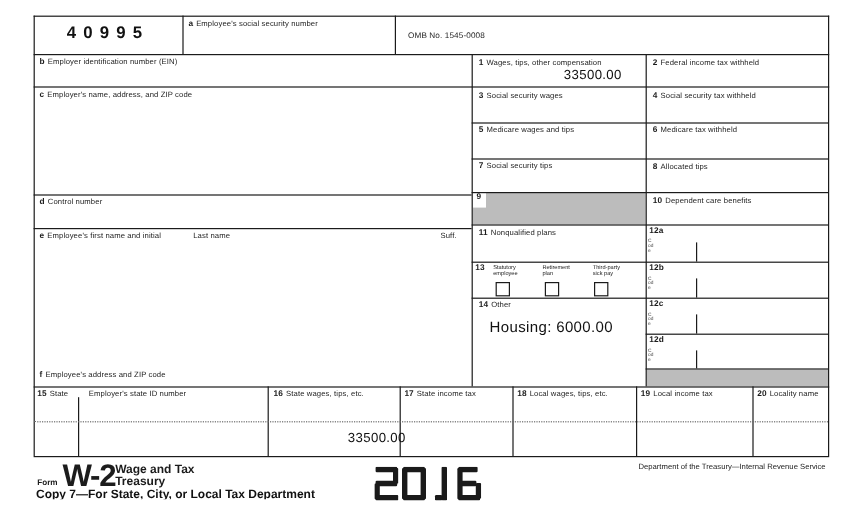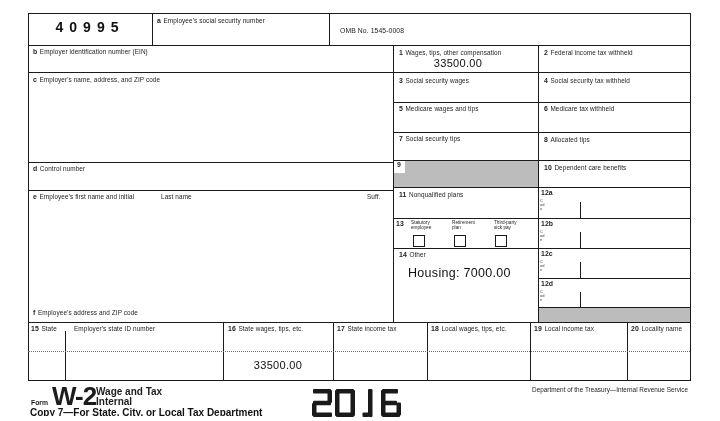--- a/index.html
+++ b/index.html
@@ -3,21 +3,21 @@
 <meta charset="utf-8">
 <style>
   html,body{margin:0;padding:0;background:#fff;}
   #canvas{position:relative;width:720px;height:421px;background:#fff;overflow:hidden;
           font-family:"Liberation Sans", sans-serif;color:#1c1c1c;}
   .hl{position:absolute;height:1px;background:#1b1b1b;}
   .vl{position:absolute;width:1px;background:#1b1b1b;}
   .dotted{position:absolute;height:0;border-top:1px dotted #6a6a6a;}
   .lbl{position:absolute;font-size:6.4px;color:#1c1c1c;white-space:nowrap;letter-spacing:.1px;}
   .lbl b{font-size:6.9px;margin-right:2.5px;}
-  .val{position:absolute;font-size:11px;color:#111;text-align:center;letter-spacing:.3px;}
+  .val{position:absolute;font-size:11px;color:#111;text-align:center;letter-spacing:.3px;padding-left:36px;}
   .gray{position:absolute;background:#bcbcbc;}
   .whitenotch{position:absolute;background:#ffffff;}
   .vcode{position:absolute;width:5px;font-size:4px;line-height:3.9px;word-break:break-all;color:#444;}
   .cb{position:absolute;width:10px;height:10px;border:1px solid #1b1b1b;background:#fff;}
   .opt{position:absolute;font-size:4.7px;line-height:5px;width:30px;color:#1c1c1c;}
   .code5{position:absolute;left:28px;top:19px;width:124px;text-align:center;
          font-weight:bold;font-size:14px;letter-spacing:6px;color:#111;}
   .f-form{position:absolute;left:31px;top:399px;font-size:6.8px;font-weight:bold;}
   .f-w2{position:absolute;left:52px;top:381px;font-size:26px;font-weight:bold;letter-spacing:-1px;}
   .f-title{position:absolute;left:96px;top:387px;font-size:10px;font-weight:bold;line-height:10px;}
@@ -99,21 +99,21 @@
 
   <div class="lbl" style="left:399px;top:191px;"><b>11</b><span>Nonqualified plans</span></div>
   <div class="lbl" style="left:396px;top:220px;"><b>13</b></div>
   <div class="opt" style="left:411px;top:220px;">Statutory employee</div>
   <div class="opt" style="left:452px;top:220px;">Retirement plan</div>
   <div class="opt" style="left:494px;top:220px;">Third-party sick pay</div>
   <div class="cb" style="left:413px;top:235px;"></div>
   <div class="cb" style="left:454px;top:235px;"></div>
   <div class="cb" style="left:495px;top:235px;"></div>
   <div class="lbl" style="left:399px;top:251px;"><b>14</b><span>Other</span></div>
-  <div class="val" style="left:400px;top:266px;width:120px;font-size:12.5px;text-align:left;padding-left:8px;">Housing: 7000.00</div>
+  <div class="val" style="left:400px;top:266px;width:120px;font-size:12.5px;text-align:left;padding-left:8px;">Housing: 6000.00</div>
 
   <div class="lbl" style="left:541px;top:189px;"><b>12a</b></div>
   <div class="vcode" style="left:540px;top:199px;">Code</div>
   <div class="lbl" style="left:541px;top:220px;"><b>12b</b></div>
   <div class="vcode" style="left:540px;top:230px;">Code</div>
   <div class="lbl" style="left:541px;top:250px;"><b>12c</b></div>
   <div class="vcode" style="left:540px;top:260px;">Code</div>
   <div class="lbl" style="left:541px;top:280px;"><b>12d</b></div>
   <div class="vcode" style="left:540px;top:290px;">Code</div>
 
@@ -123,21 +123,21 @@
   <div class="val" style="left:223px;top:359px;width:110px;">33500.00</div>
   <div class="lbl" style="left:337px;top:325px;"><b>17</b><span>State income tax</span></div>
   <div class="lbl" style="left:431px;top:325px;"><b>18</b><span>Local wages, tips, etc.</span></div>
   <div class="lbl" style="left:534px;top:325px;"><b>19</b><span>Local income tax</span></div>
   <div class="lbl" style="left:631px;top:325px;"><b>20</b><span>Locality name</span></div>
 
   <div class="f-form">Form</div>
   <div class="f-w2">W-2</div>
   <div class="f-title">
     <div>Wage and Tax</div>
-    <div>Internal</div>
+    <div>Treasury</div>
   </div>
   <div id="year">
       <svg width="20" height="28" viewBox="0 0 20 28">
         <rect x="1" y="0" width="18" height="4.5" rx="1" fill="#1a1a1a"></rect>
         <rect x="15.5" y="1" width="4.5" height="13" rx="1" fill="#1a1a1a"></rect>
         <rect x="1" y="11.7" width="18" height="4.5" rx="1" fill="#1a1a1a"></rect>
         <rect x="0" y="14" width="4.5" height="13" rx="1" fill="#1a1a1a"></rect>
         <rect x="1" y="23.5" width="19" height="4.5" rx="1" fill="#1a1a1a"></rect>
       </svg>
       <svg width="20" height="28" viewBox="0 0 20 28">

